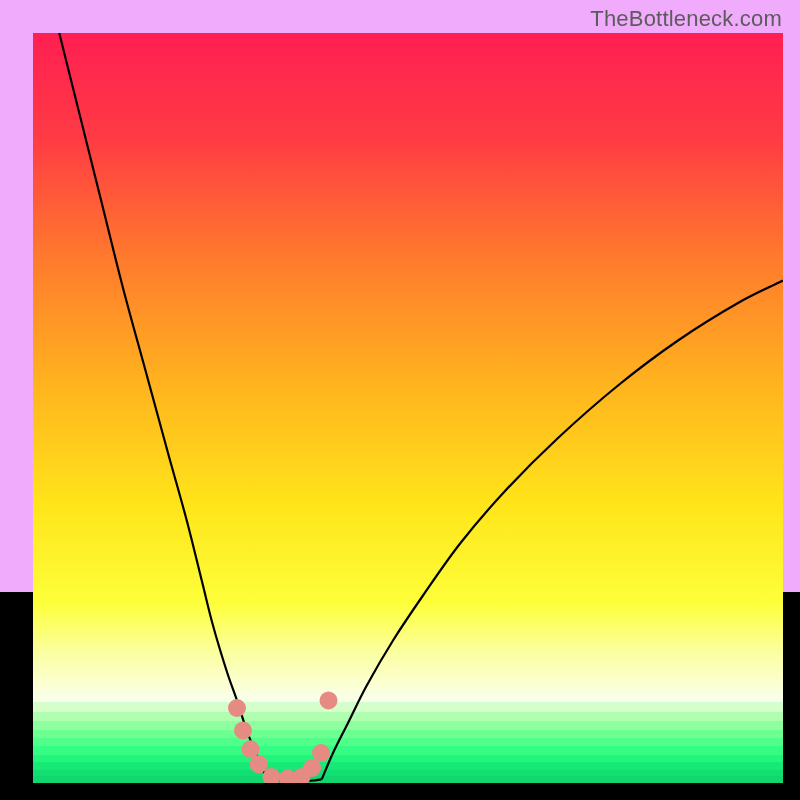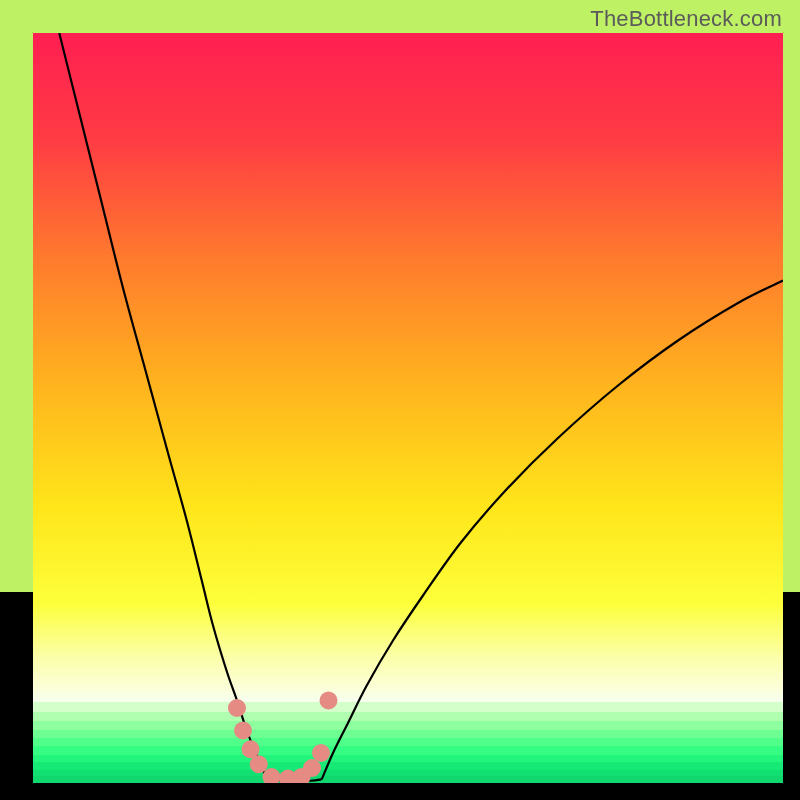--- a/index.html
+++ b/index.html
@@ -8,21 +8,21 @@
     width: 800px;
     height: 800px;
     overflow: hidden;
     background: #000;
     font-family: Arial, Helvetica, sans-serif;
   }
   .frame {
     position: absolute;
     left: 0; top: 0;
     width: 800px; height: 592px;
-    background: #bef264;
+    background: #f0abfc;
   }
   .plot {
     position: absolute;
     left: 33px;
     top: 33px;
     width: 750px;
     height: 750px;
     overflow: hidden;
   }
   .gradient {

